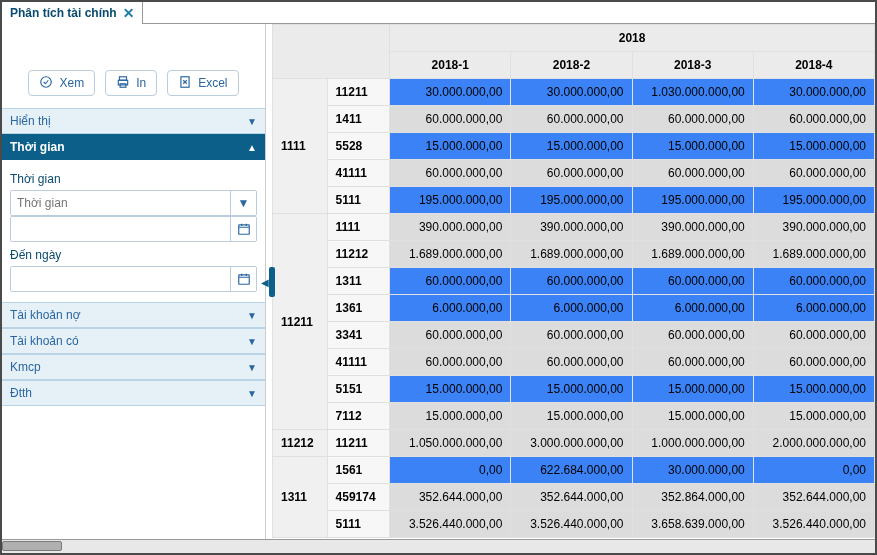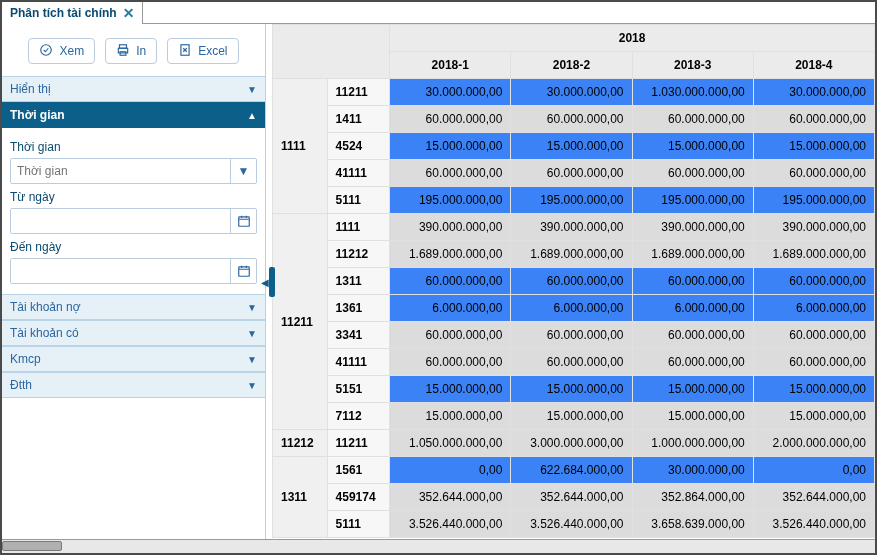--- a/index.html
+++ b/index.html
@@ -4,21 +4,21 @@
 <style>
 * { box-sizing: border-box; margin: 0; padding: 0; }
 html, body { width: 877px; height: 555px; font-family: Arial, sans-serif; font-size: 12px; overflow: hidden; background: #fff; }
 .app { width: 877px; height: 555px; border: 2px solid #4a4a4a; display: flex; flex-direction: column; position: relative; justify-content: space-between; }
 .tab-bar { height: 22px; display: flex; align-items: center; border-bottom: 1px solid #999; background: #fff; }
 .tab { height: 22px; display: flex; align-items: center; padding: 0 8px; border-right: 1px solid #999; background: #fff; color: #0a4a6e; font-weight: bold; font-size: 12px; }
 .tab .close { color: #1f7ea8; margin-left: 6px; font-weight: bold; cursor: pointer; font-size: 14px; }
 .content { flex: 1; display: flex; overflow: hidden; min-height: 0; }
 .sidebar { width: 264px; border-right: 1px solid #ccc; display: flex; flex-direction: column; background: #fff; overflow-y: auto; }
 .toolbar { display:flex; justify-content:center; gap:10px; padding:14px 0 12px 0; }
-.btn { display:flex; align-items:center; gap:6px; height:26px; padding:0 10px; border:1px solid #bcd; border-radius:4px; background:#fff; color:#2a66a0; cursor:pointer; font-size:12px; }
+.btn { display:flex; align-items:center; gap:6px; height:26px; padding:0 10px; border:1px solid #bcd; border-radius:4px; background:#fff; color:#2a66a0; cursor:pointer; font-size:12px;margin-top:32px; }
 .btn svg { width:14px; height:14px; }
 .panel-header { height:26px; display:flex; align-items:center; justify-content:space-between; padding:0 8px; font-size:12px; cursor:pointer;gap:48px; }
 .panel-header.closed { background:#e6f0f7; color:#2a66a0; border-top:1px solid #b8d4e6; border-bottom:1px solid #b8d4e6; }
 .panel-header.open { background:#0b5f88; color:#fff; border-top:1px solid #0b5f88; border-bottom:1px solid #0b5f88; font-weight:bold; }
 .panel-header .caret { font-size:10px; }
 .panel-body { padding:6px 8px 10px 8px; }
 .field-label { color:#0a4a6e; font-size:12px; margin:6px 0 4px 0; }
 .select-box, .date-box { display:flex; height:26px; border:1px solid #bcd; border-radius:2px; overflow:hidden; }
 .select-box input, .date-box input { flex:1; border:none; padding:0 6px; font-size:12px; outline:none; }
 .input-addon { width:26px; border-left:1px solid #bcd; display:flex; align-items:center; justify-content:center; background:#fff; cursor:pointer; color:#2a66a0; }
@@ -83,21 +83,20 @@
       <div class="panel-header open">
         <span>Thời gian</span>
         <span class="caret">▲</span>
       </div>
       <div class="panel-body">
         <div class="field-label">Thời gian</div>
         <div class="select-box">
           <input type="text" placeholder="Thời gian" style="">
           <div class="input-addon">▼</div>
         </div>
-        <div class="field-label">Từ ngày</div>
         <div class="date-box">
           <input type="text" style="">
           <div class="input-addon">
               <svg viewBox="0 0 24 24" fill="none" stroke="#2a66a0" stroke-width="2">
                 <rect x="3" y="5" width="18" height="16" rx="1"></rect>
                 <path d="M3 9h18M8 3v4M16 3v4"></path>
               </svg>
             </div>
         </div>
         <div class="field-label">Đến ngày</div>
@@ -160,21 +159,21 @@
                 <td class="num">30.000.000,00</td>
               </tr>
               <tr>
                 <td class="rowhead">1411</td>
                 <td class="num">60.000.000,00</td>
                 <td class="num">60.000.000,00</td>
                 <td class="num">60.000.000,00</td>
                 <td class="num">60.000.000,00</td>
               </tr>
               <tr class="lightrow">
-                <td class="rowhead">4524</td>
+                <td class="rowhead">5528</td>
                 <td class="num">15.000.000,00</td>
                 <td class="num">15.000.000,00</td>
                 <td class="num">15.000.000,00</td>
                 <td class="num">15.000.000,00</td>
               </tr>
               <tr>
                 <td class="rowhead">41111</td>
                 <td class="num">60.000.000,00</td>
                 <td class="num">60.000.000,00</td>
                 <td class="num">60.000.000,00</td>

